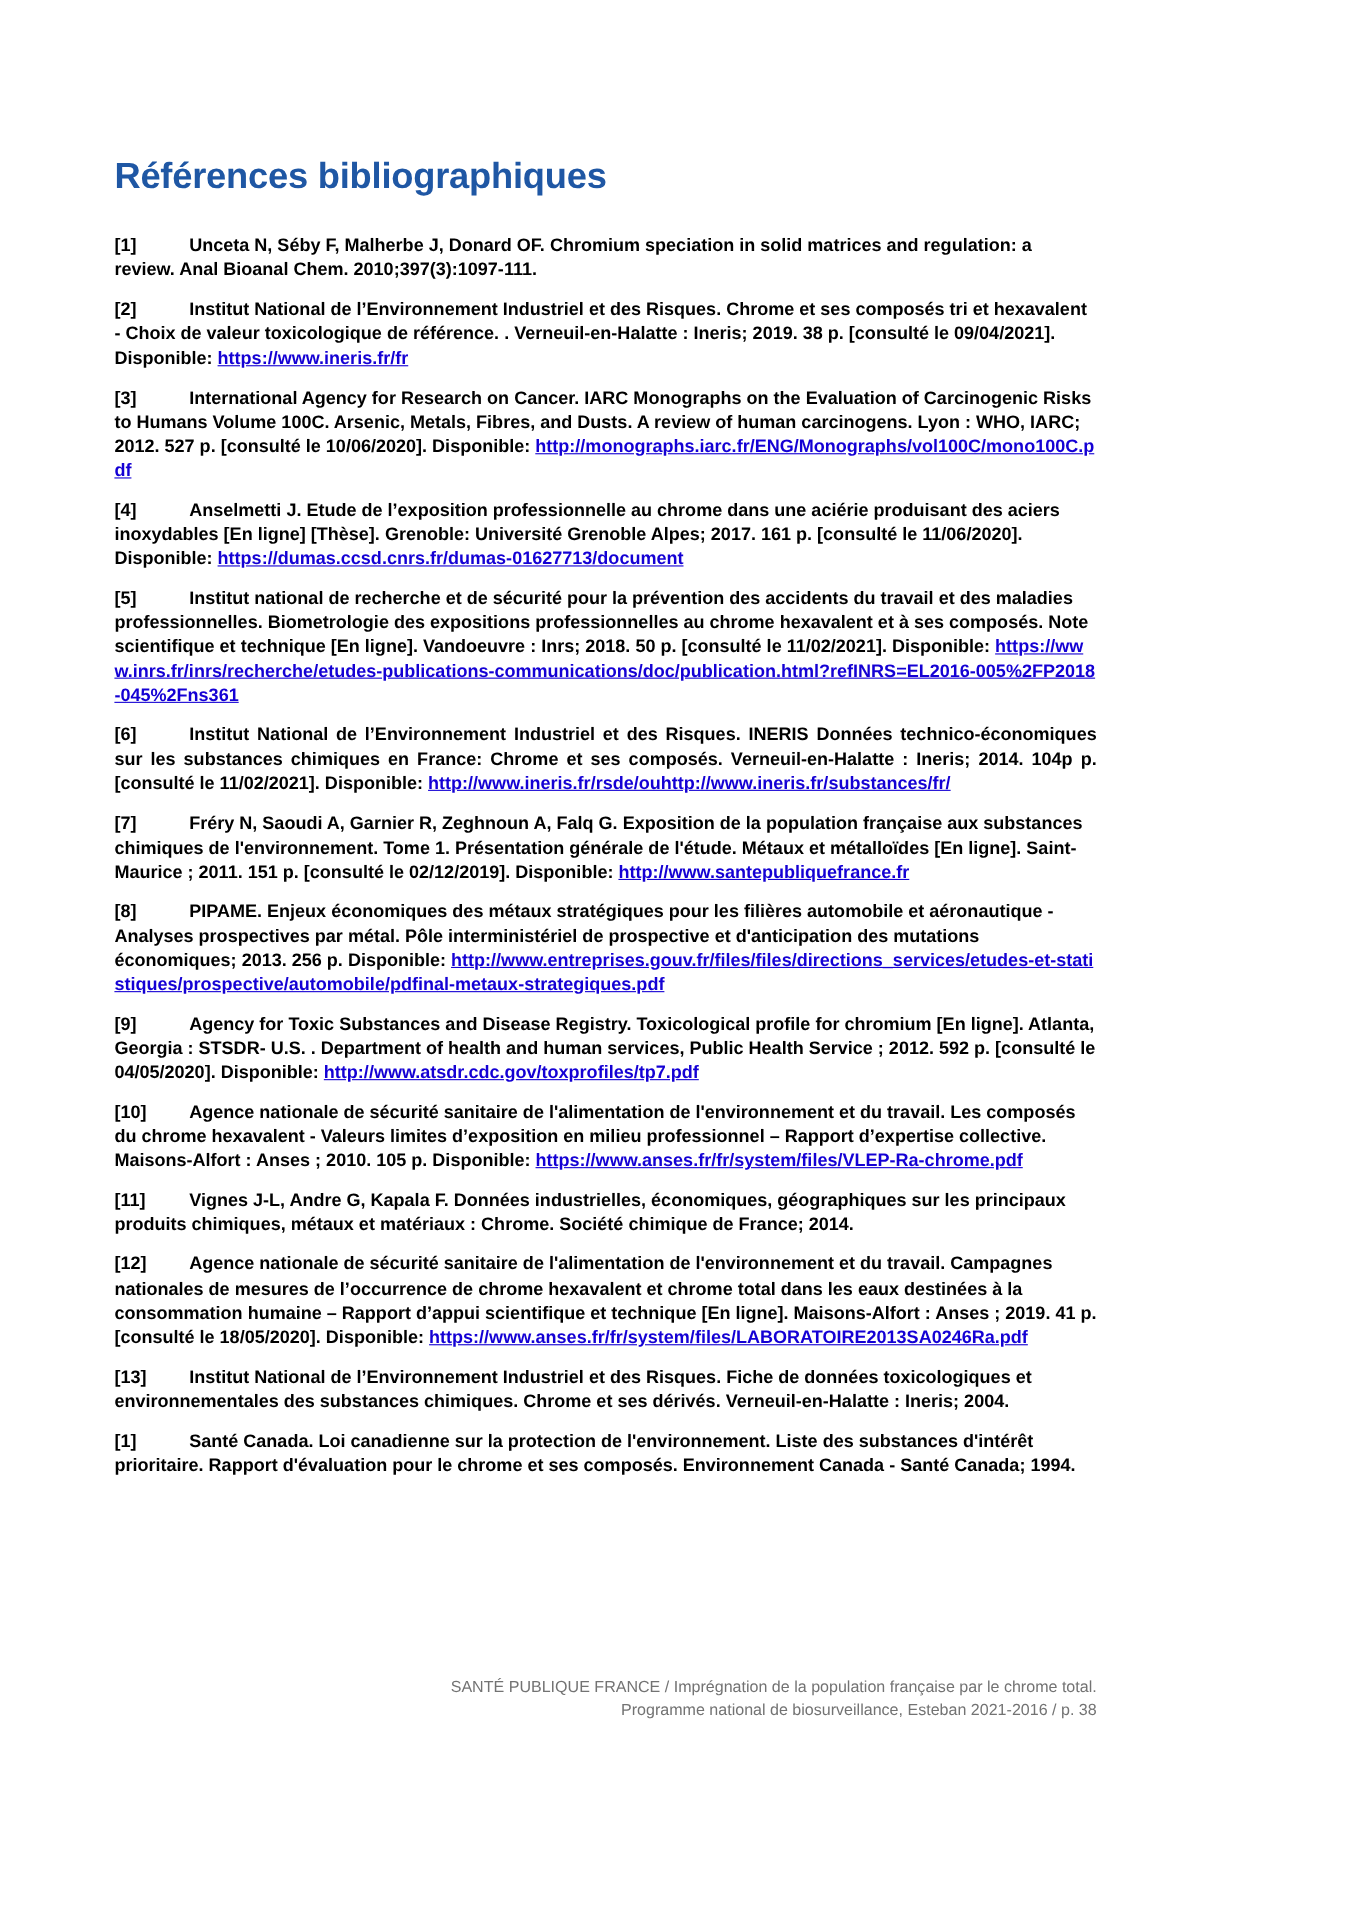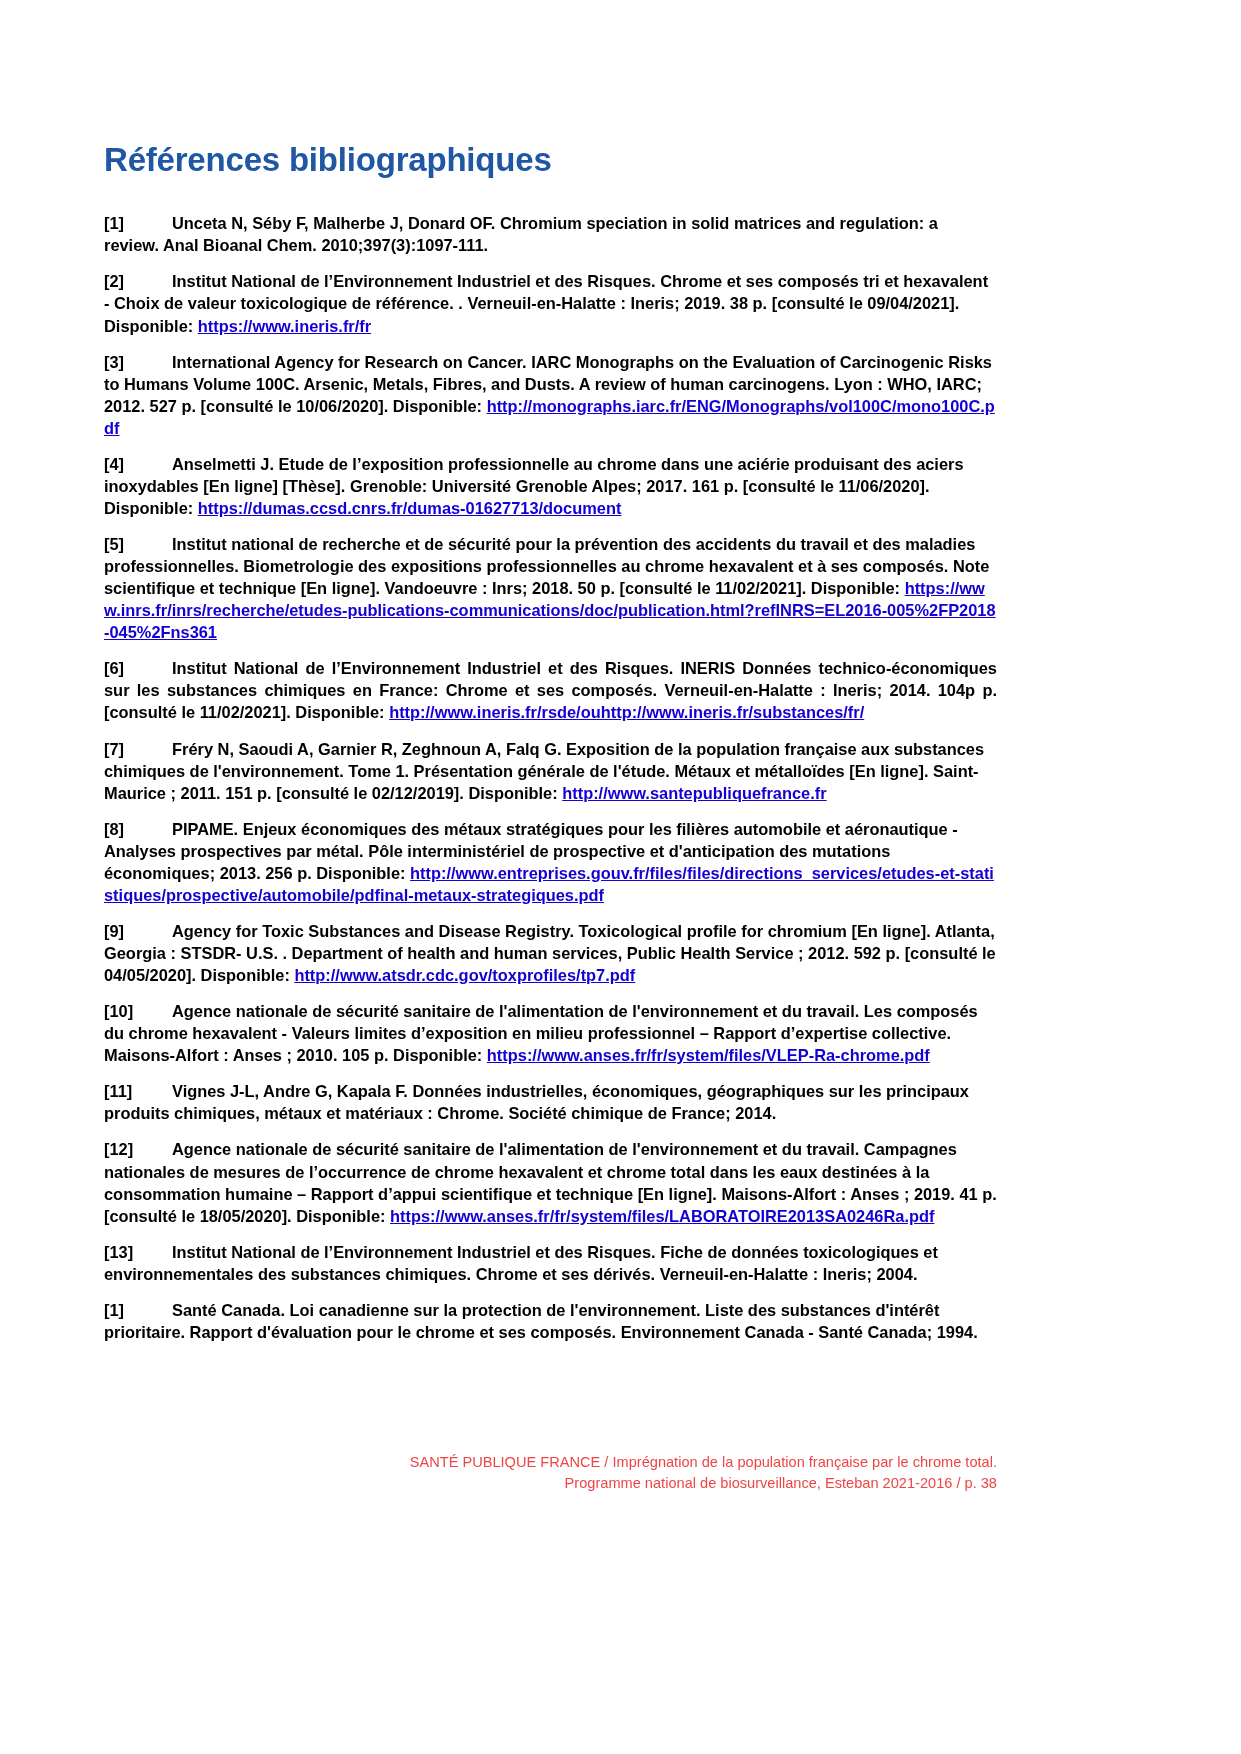--- a/index.html
+++ b/index.html
@@ -54,24 +54,24 @@
     width: 68px;
   }
   a.link {
     color: #1400D4;
     text-decoration: underline;
     word-break: break-all;
   }
   .footer {
     position: absolute;
     left: 104px;
-    top: 1428px;
+    top: 1500px;
     width: 893px;
     text-align: right;
-    color: #ef4444;
+    color: #737373;
     font-size: 14.6px;
     line-height: 1.45;
   }
   .footer div { display: block; }
 </style>
 </head>
 <body>
 
 <div class="page">
 

